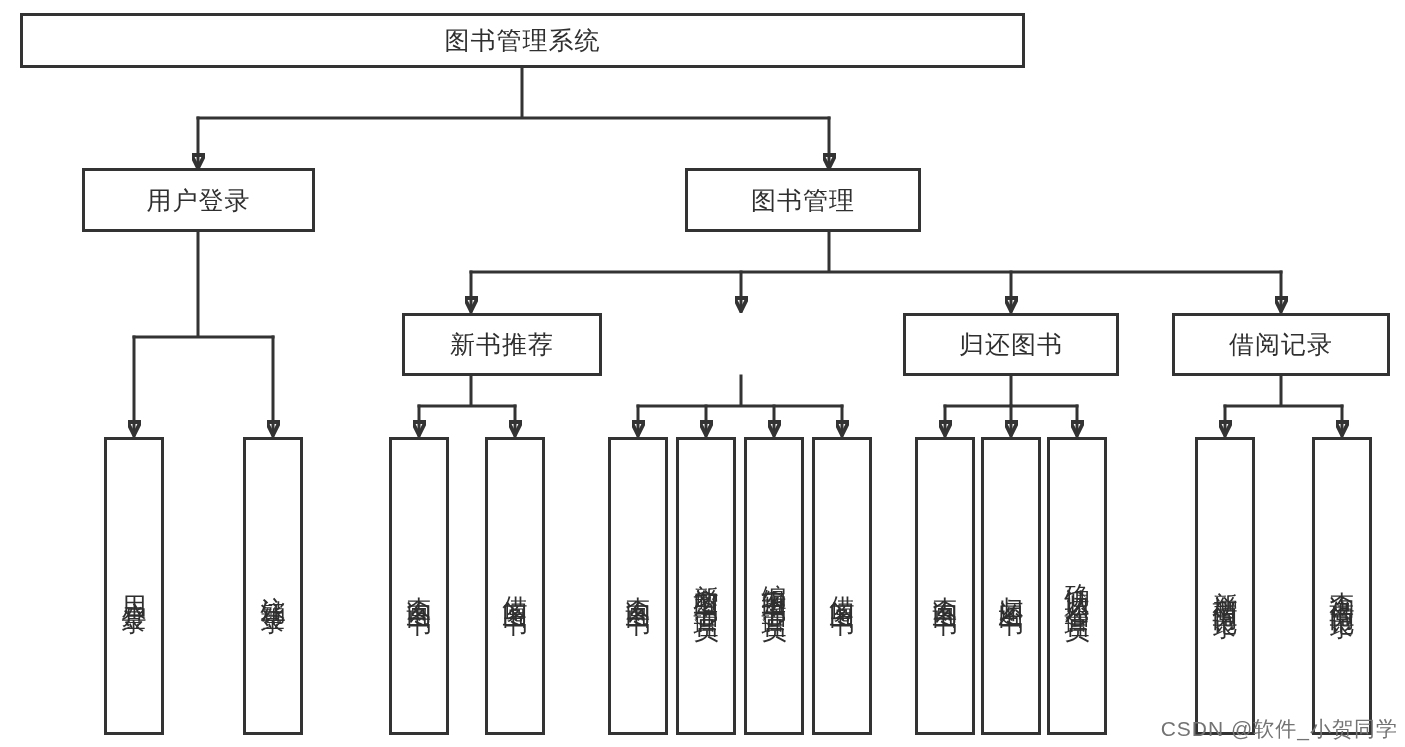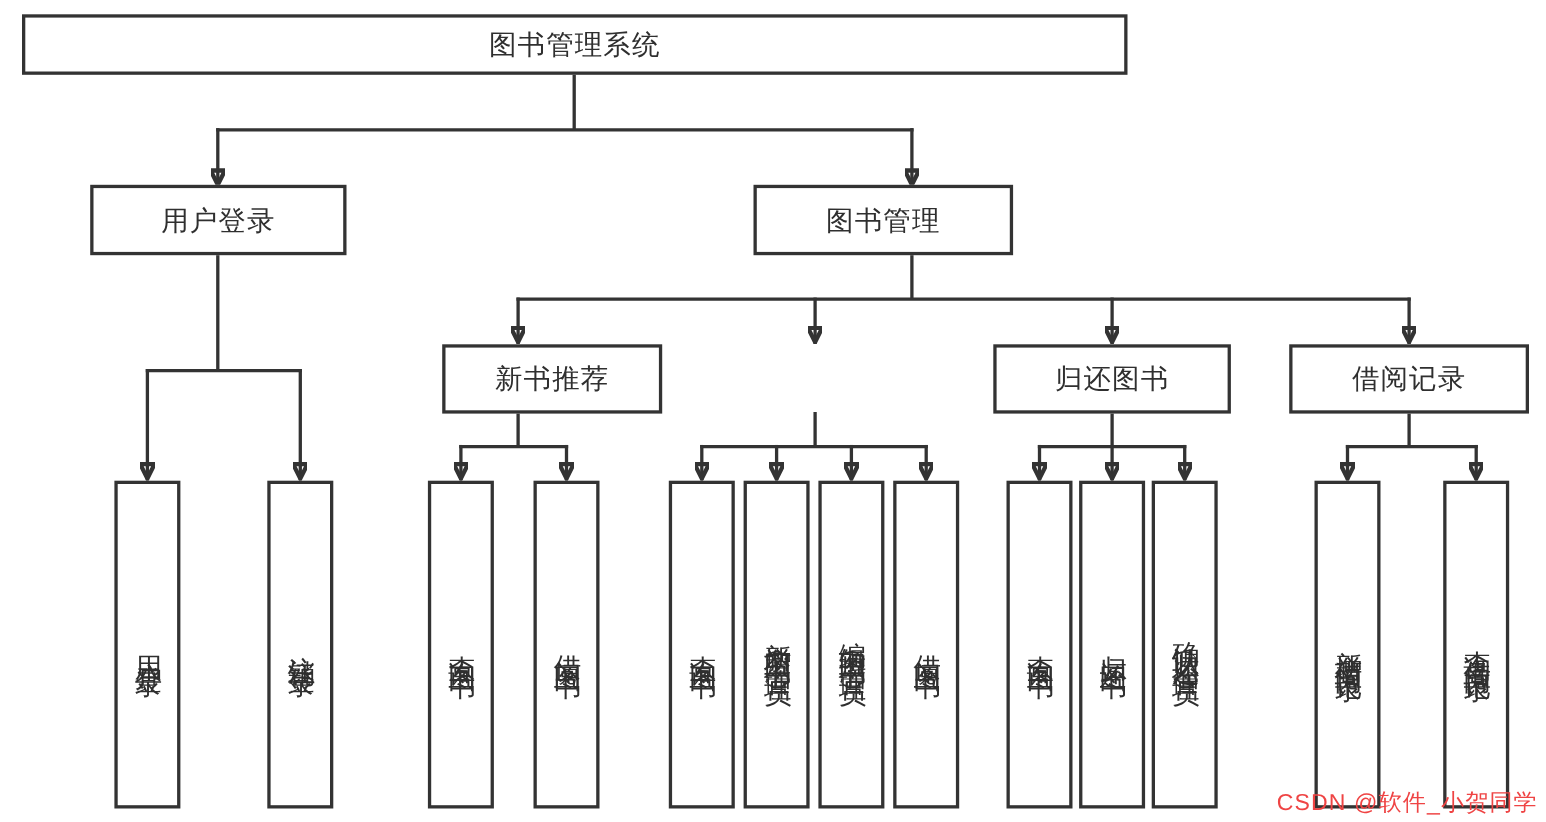--- a/index.html
+++ b/index.html
@@ -40,21 +40,21 @@
     text-orientation:mixed;
     font-size:25px;
     letter-spacing:5px;
     line-height:1;
     color:#2f2f2f;
   }
   .watermark{
     position:absolute;
     right:7px;bottom:4px;
     font-size:21px;
-    color:#ef4444;
+    color:#737373;
     letter-spacing:1px;
     z-index:10;
     white-space:nowrap;
     margin-top:23px;
   }
 </style>
 </head>
 <body>
 
 <div class="stage">

